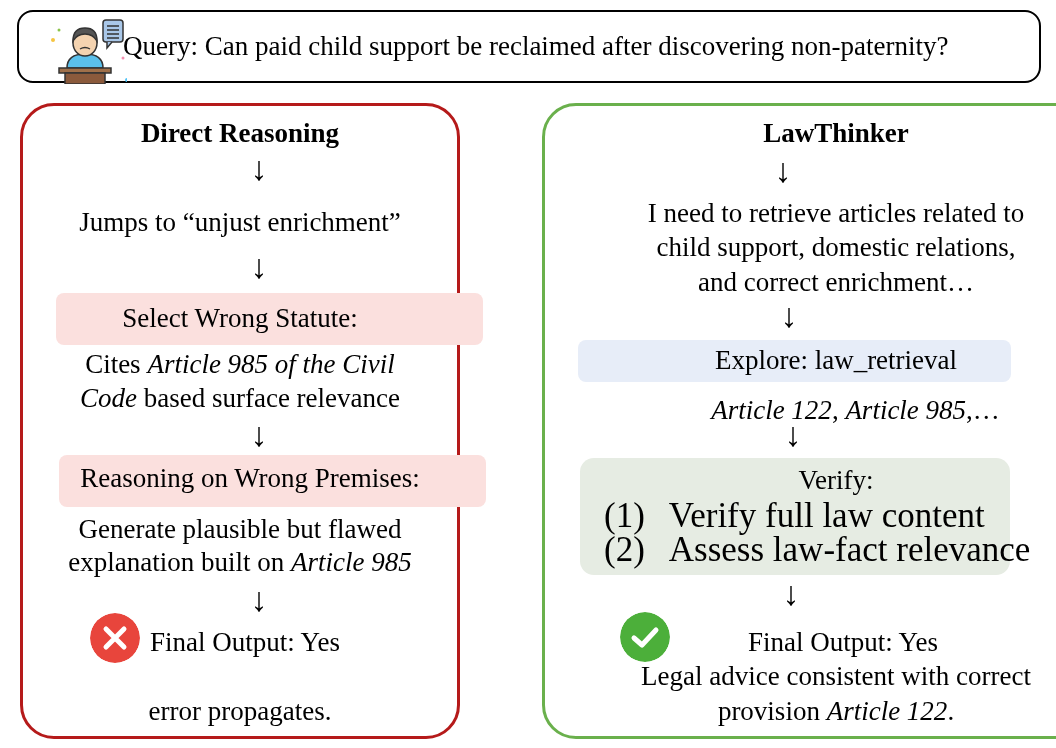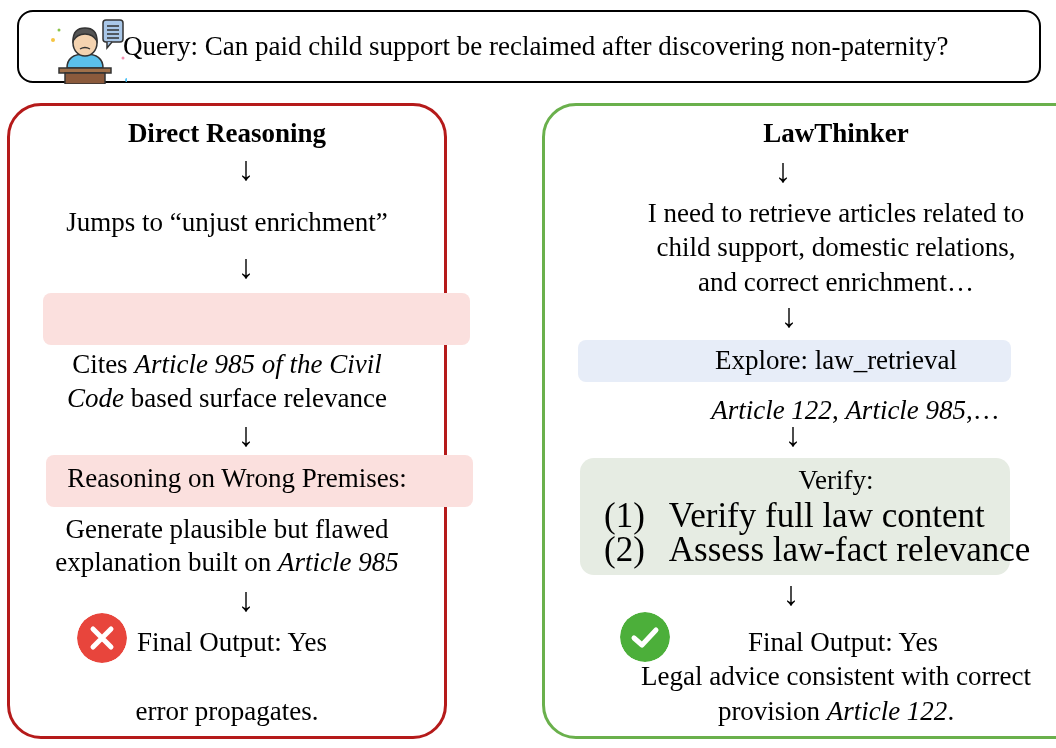--- a/index.html
+++ b/index.html
@@ -3,21 +3,21 @@
 <meta charset="utf-8">
 <style>
   html, body { margin:0; padding:0; background:#fff; }
   body { width:1056px; height:748px; position:relative; overflow:hidden;
          font-family:"Liberation Serif","DejaVu Serif",serif; color:#000; }
   .query { position:absolute; left:17px; top:10px; width:1024px; height:73px;
            border:2.5px solid #000; border-radius:16px; box-sizing:border-box;text-align:right; }
   .query-text { position:absolute; left:104px; top:19px; font-size:27px; white-space:nowrap; }
   .avatar { position:absolute; left:26px; top:4px; width:82px; height:68px; }
   .panel { position:absolute; top:103px; height:636px; box-sizing:border-box; border-radius:34px; }
-  .panel.left { left:7px; width:440px; border:3.5px solid #b51a1a; }
+  .panel.left { left:20px; width:440px; border:3.5px solid #b51a1a; }
   .panel.right { left:542px; width:588px; border:3.5px solid #6ab04c; }
   .el { position:absolute; left:0; right:0; text-align:center; font-size:27px; line-height:31px; }
   .title { font-weight:bold; }
   .arrow { position:absolute; font-size:34px; line-height:34px; transform:translateX(-50%); }
   .box { position:absolute; border-radius:8px; }
   .box.red { background:#fbe0de; }
   .box.blue { background:#e7edf8; }
   .box.green { background:#e6ece3; border-radius:14px; }
   i { }
   .icon { position:absolute; width:50px; height:50px; border-radius:50%; }
@@ -47,20 +47,21 @@
   </svg>
   <div class="query-text">Query: Can paid child support be reclaimed after discovering non-paternity?</div>
 </div>
 
 <div class="panel left">
   <div class="el title" style="top:12px;">Direct Reasoning</div>
   <div class="arrow" style="left:236px; top:46px;">↓</div>
   <div class="el" style="top:101px;">Jumps to “unjust enrichment”</div>
   <div class="arrow" style="left:236px; top:144px;">↓</div>
   <div class="box red" style="left:33px; top:187px; width:427px; height:52px;"></div>
+  <div class="el" style="top:197px;">Select Wrong Statute:</div>
   <div class="el" style="top:243px;"><span>Cites </span><i>Article 985 of the Civil</i></div>
   <div class="el" style="top:277px;"><i>Code</i><span> based surface relevance</span></div>
   <div class="arrow" style="left:236px; top:312px;">↓</div>
   <div class="box red" style="left:36px; top:349px; width:427px; height:52px;"></div>
   <div class="el" style="top:408px;">Generate plausible but flawed</div>
   <div class="el" style="top:357px; left:20px;">Reasoning on Wrong Premises:</div>
   <div class="el" style="top:441px;"><span>explanation built on </span><i>Article 985</i></div>
   <div class="arrow" style="left:236px; top:477px;">↓</div>
   <svg class="icon" style="left:67px; top:507px;" viewBox="0 0 50 50">
     <circle cx="25" cy="25" r="25" fill="#e8453c"></circle>

